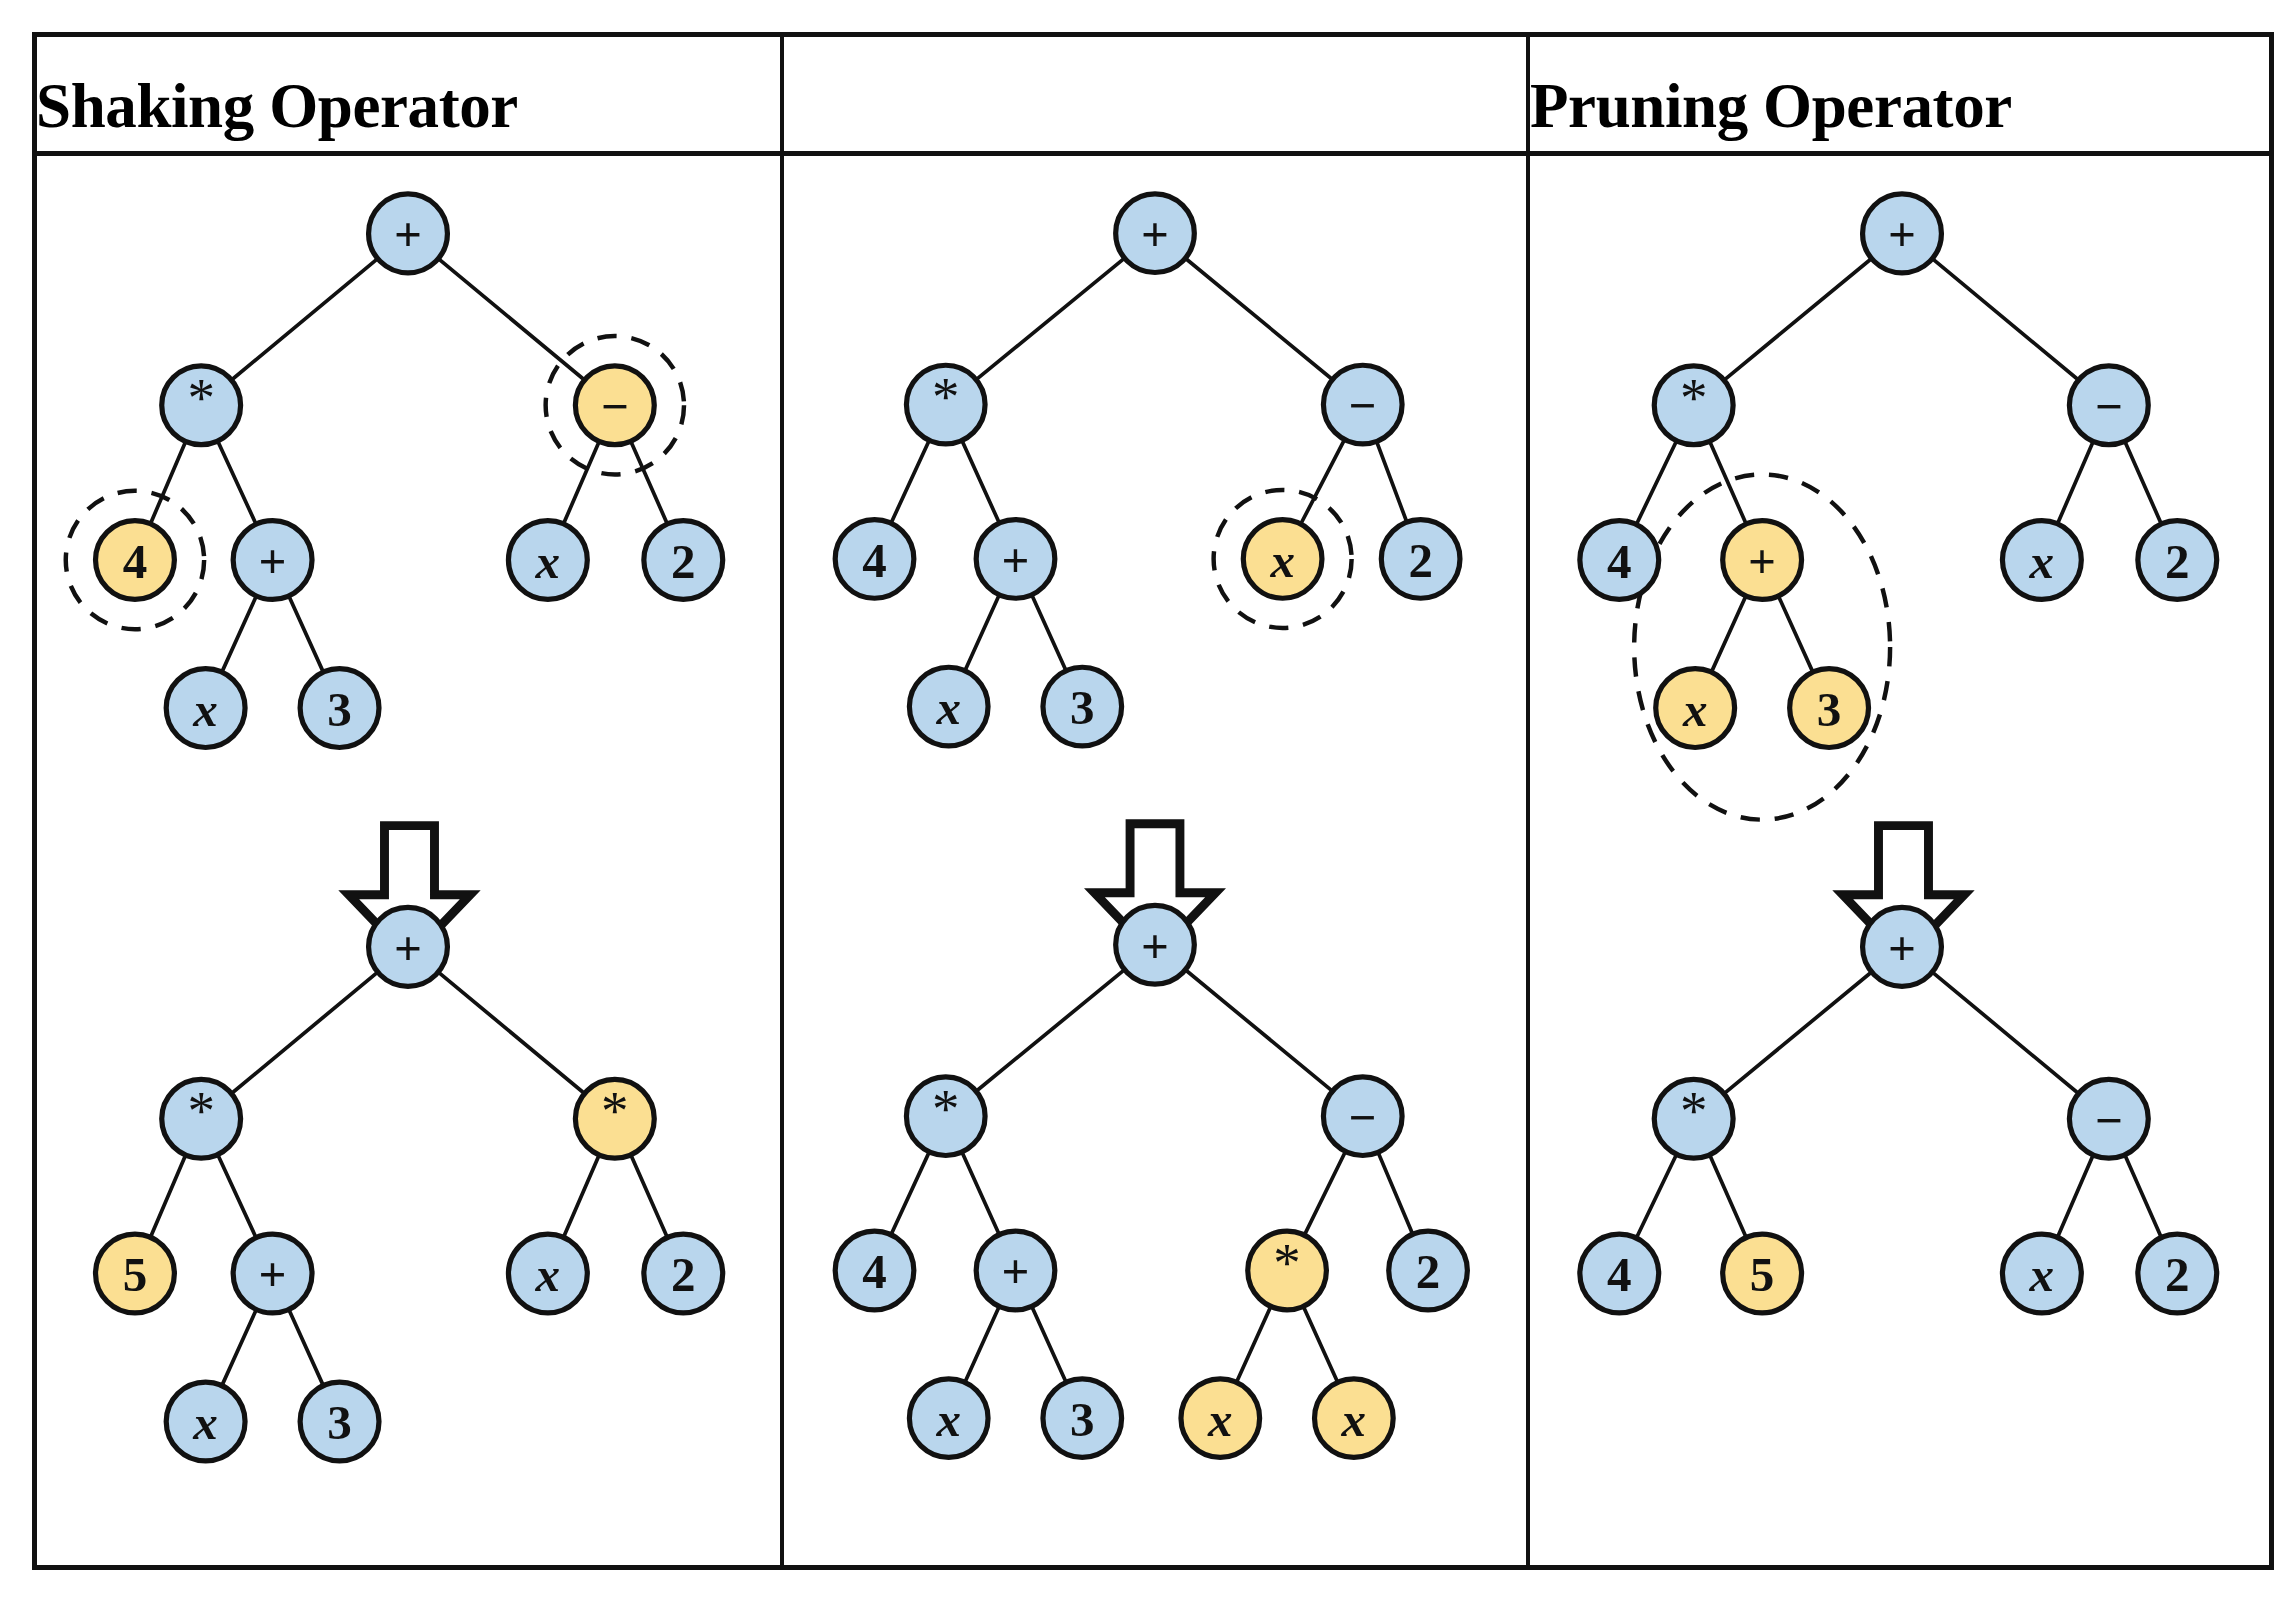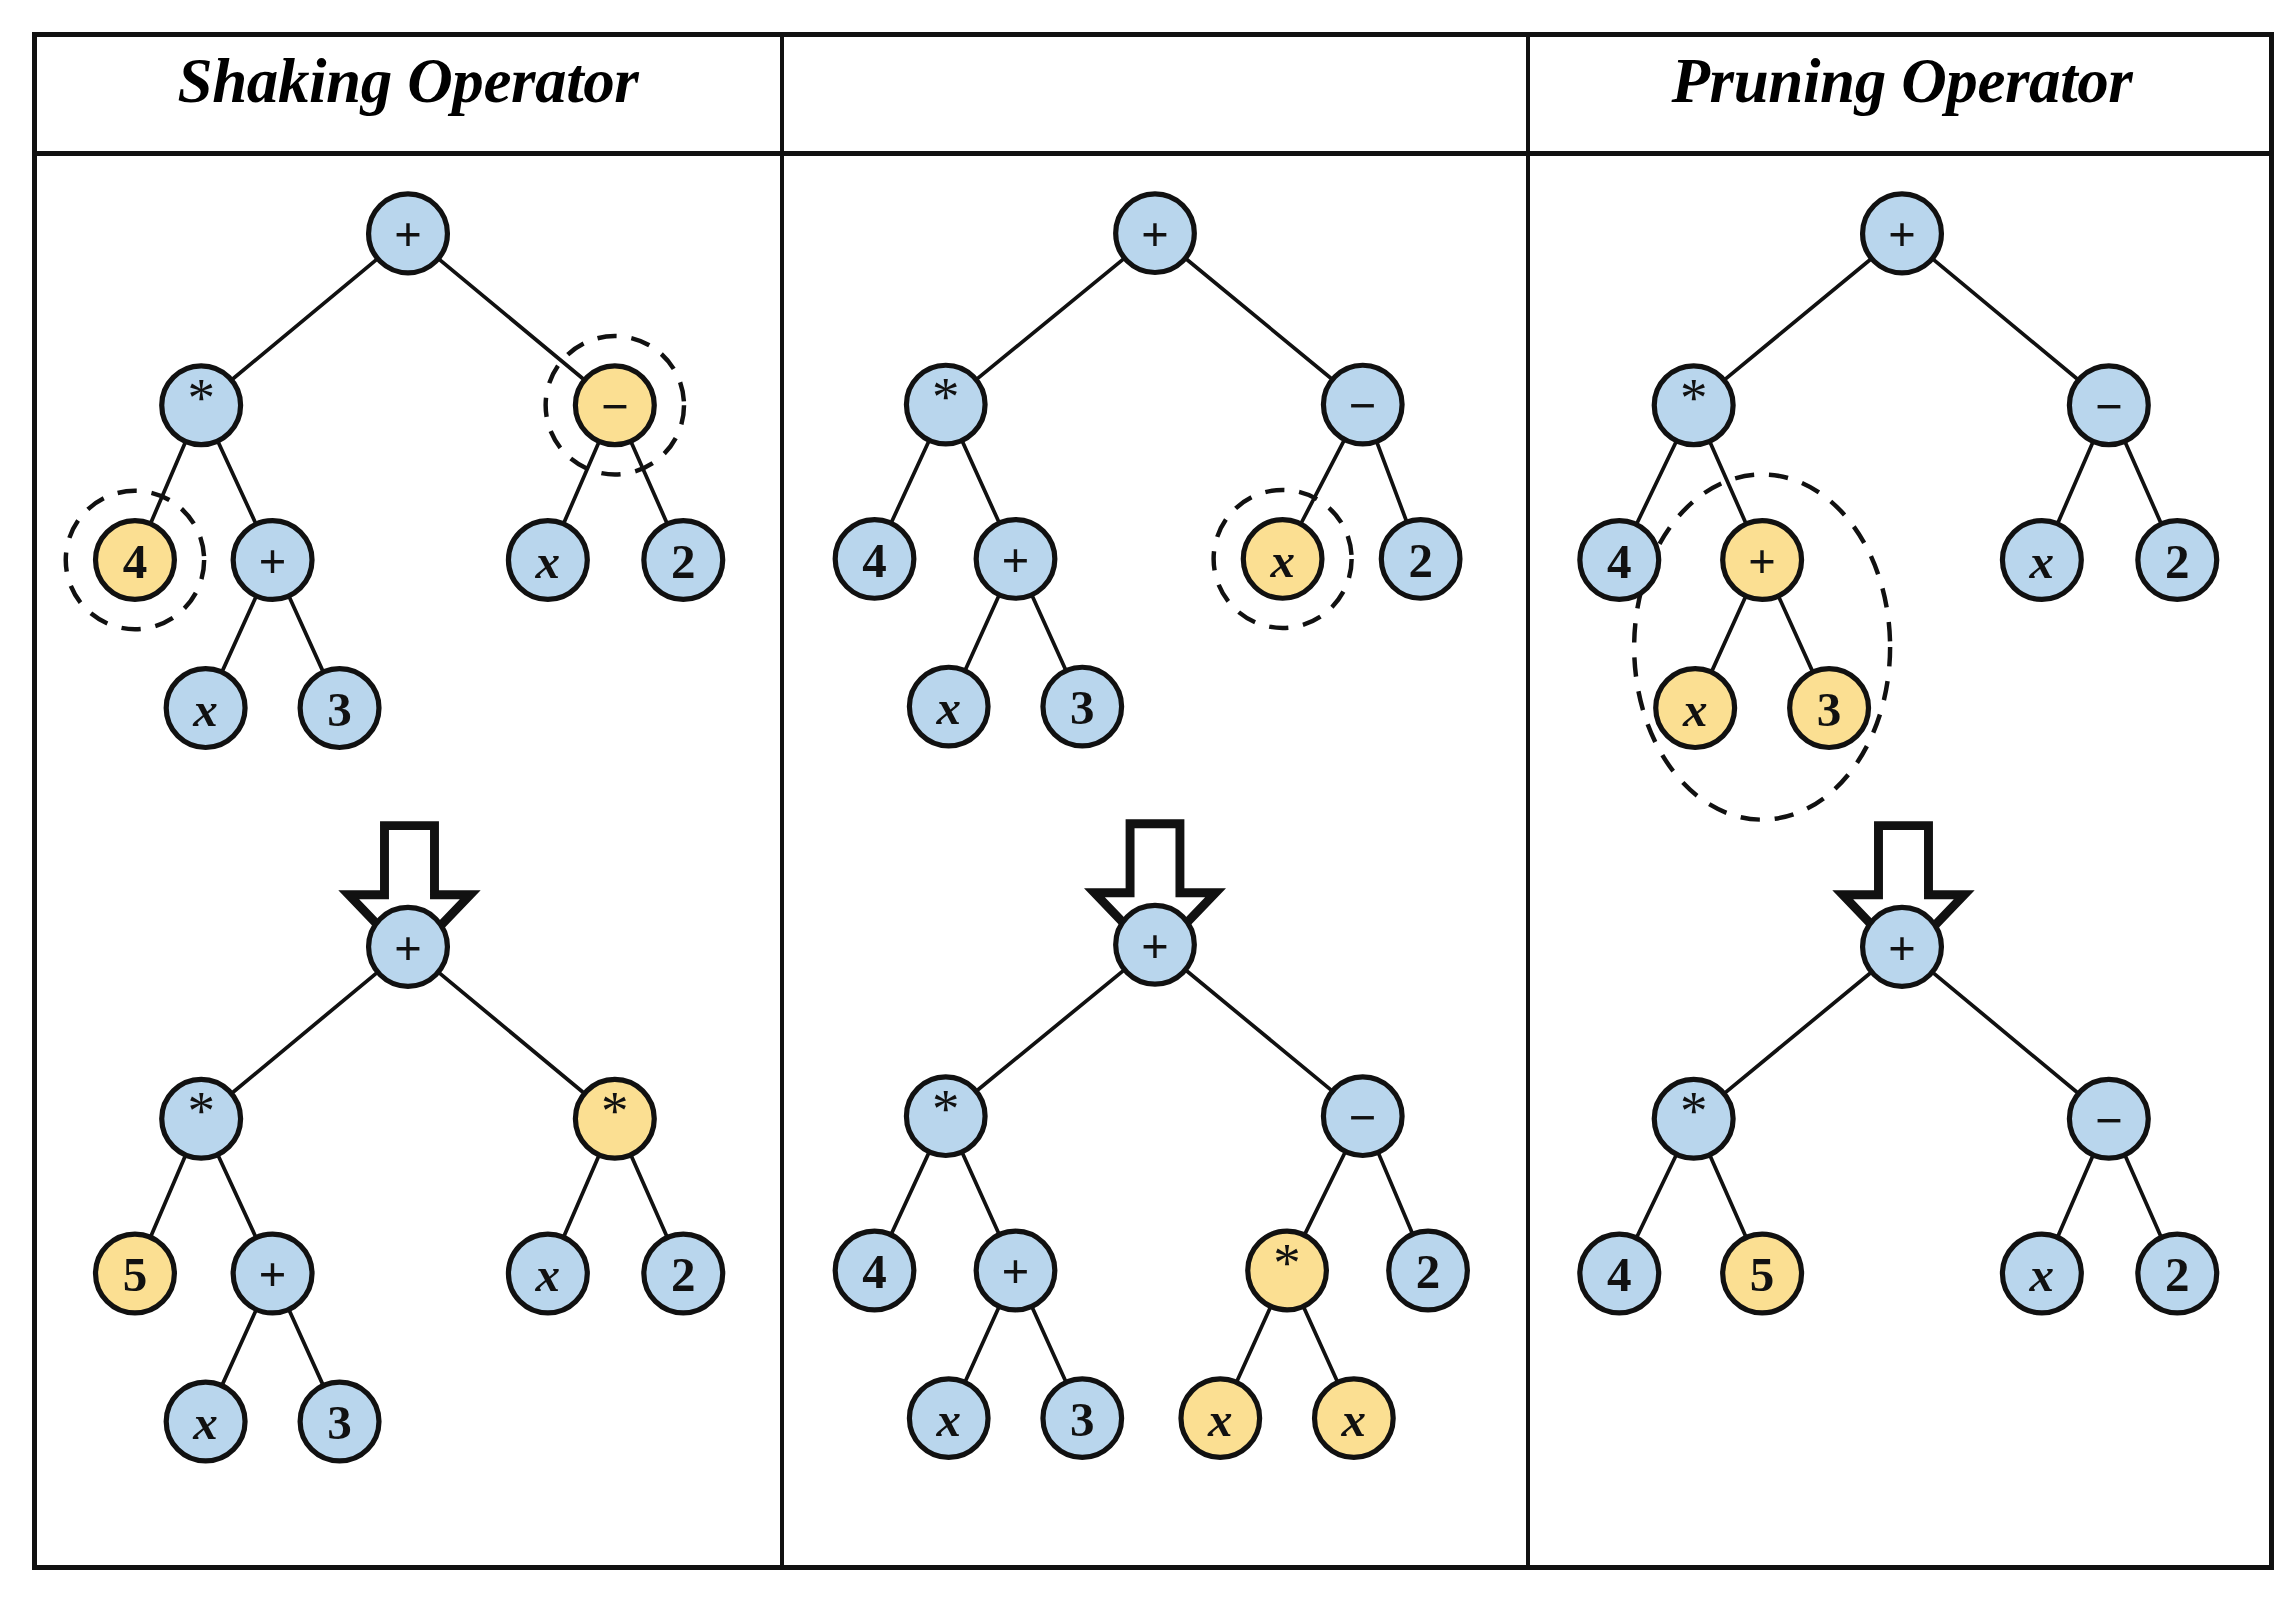--- a/index.html
+++ b/index.html
@@ -9,21 +9,21 @@
   .table-frame{
     position:absolute;left:32px;top:31.5px;width:2242px;height:1538px;
     border:5.2px solid #111;box-sizing:border-box;background:#fff;
   }
   .hrule{position:absolute;left:32px;top:151px;width:2242px;height:5.2px;background:#111;}
   .vrule{position:absolute;top:31.5px;width:3.7px;height:1538px;background:#111;}
   #vr1{left:780px;}
   #vr2{left:1526px;}
 
   .header-cell{
-    position:absolute;top:22px;height:119px;display:flex;align-items:center;justify-content:center;font-style:italic;
+    position:absolute;top:47px;height:119px;display:flex;align-items:center;
   }
   .header-cell span{
     font-family:"Liberation Serif",serif;font-weight:bold;font-size:63px;color:#000;
     letter-spacing:-0.4px;white-space:nowrap;
   }
   #hc1{left:36px;width:744px;}
   #hc2{left:784px;width:742px;}
   #hc3{left:1530px;width:744px;}
 
   .panel{position:absolute;top:156px;height:1414px;overflow:hidden;}

